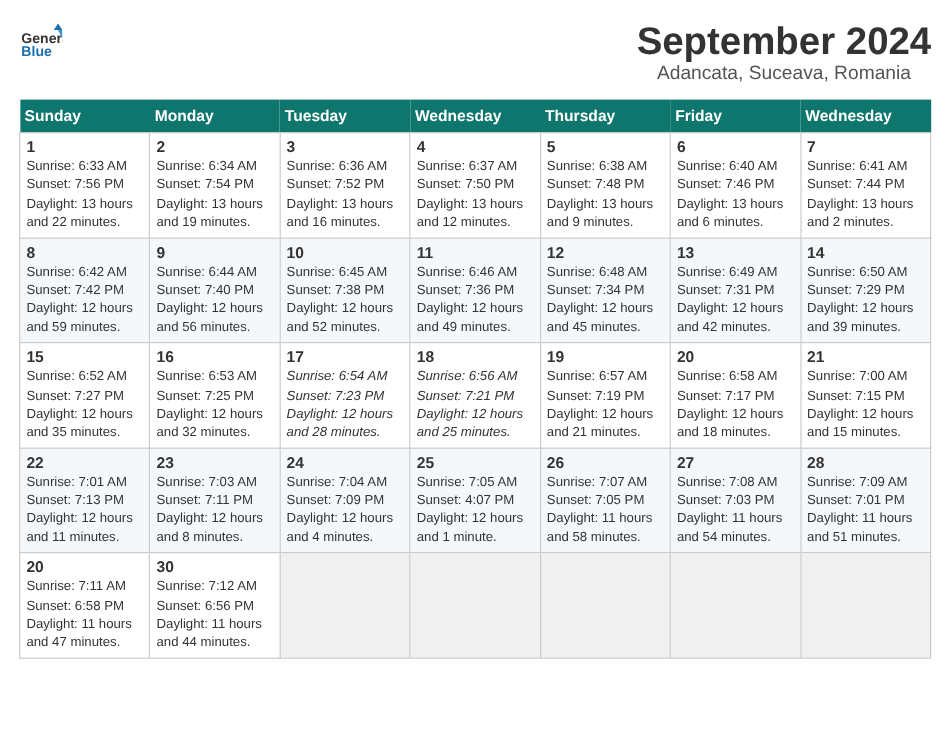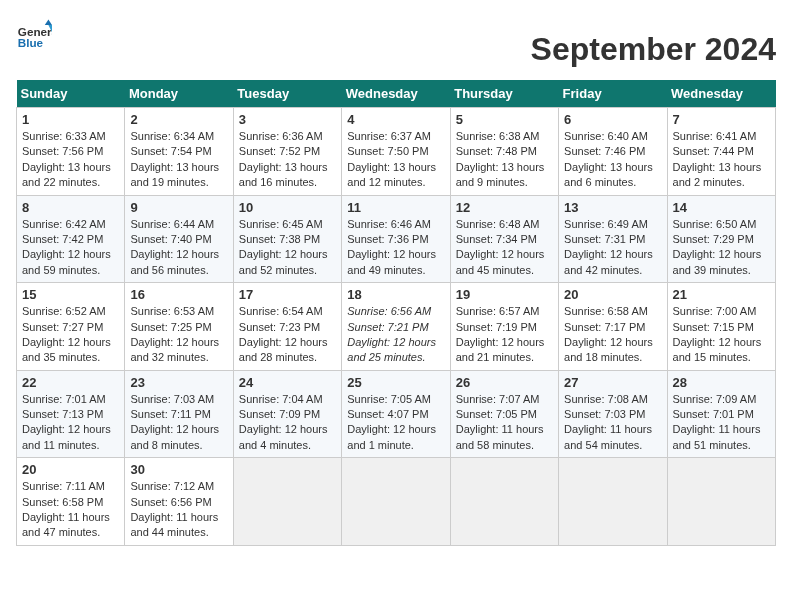--- a/index.html
+++ b/index.html
@@ -20,21 +20,20 @@
       display: flex;
       align-items: center;
       gap: 4px;
     }
     .logo-icon {
       width: 36px;
       height: 36px;
     }
     .title-block {
       text-align: center;
-      margin-top: 15px;
     }
     .title-block h1 {
       font-size: 32px;
       font-weight: bold;
       color: #333;
     }
     .title-block h2 {
       font-size: 16px;
       font-weight: normal;
       color: #555;
@@ -84,20 +83,21 @@
   <div class="logo">
     <svg class="logo-icon" viewBox="0 0 40 40">
       <text x="2" y="22" font-size="13" font-weight="bold" fill="#333">General</text>
       <text x="2" y="34" font-size="13" font-weight="bold" fill="#1a6faf">Blue</text>
       <polygon points="32,10 40,10 36,4" fill="#1a6faf"></polygon>
       <polygon points="36,10 40,18 40,10" fill="#2e9ad0"></polygon>
     </svg>
   </div>
   <div class="title-block">
     <h1>September 2024</h1>
+    <h2>Adancata, Suceava, Romania</h2>
   </div>
 </div>
 
 <table>
   <thead>
     <tr>
       <th>Sunday</th>
       <th>Monday</th>
       <th>Tuesday</th>
       <th>Wednesday</th>
@@ -219,21 +219,21 @@
         </td>
         <td>
           <span class="day-num">16</span>
           <div class="day-info" style="white-space: pre-line;">Sunrise: 6:53 AM
 Sunset: 7:25 PM
 Daylight: 12 hours
 and 32 minutes.</div>
         </td>
         <td>
           <span class="day-num">17</span>
-          <div class="day-info" style="white-space: pre-line;">Sunrise: 6:54 AM
+          <div class="day-info" style="white-space: pre-line; font-style: italic;">Sunrise: 6:54 AM
 Sunset: 7:23 PM
 Daylight: 12 hours
 and 28 minutes.</div>
         </td>
         <td>
           <span class="day-num">18</span>
           <div class="day-info" style="white-space: pre-line; font-style: italic;">Sunrise: 6:56 AM
 Sunset: 7:21 PM
 Daylight: 12 hours
 and 25 minutes.</div>

